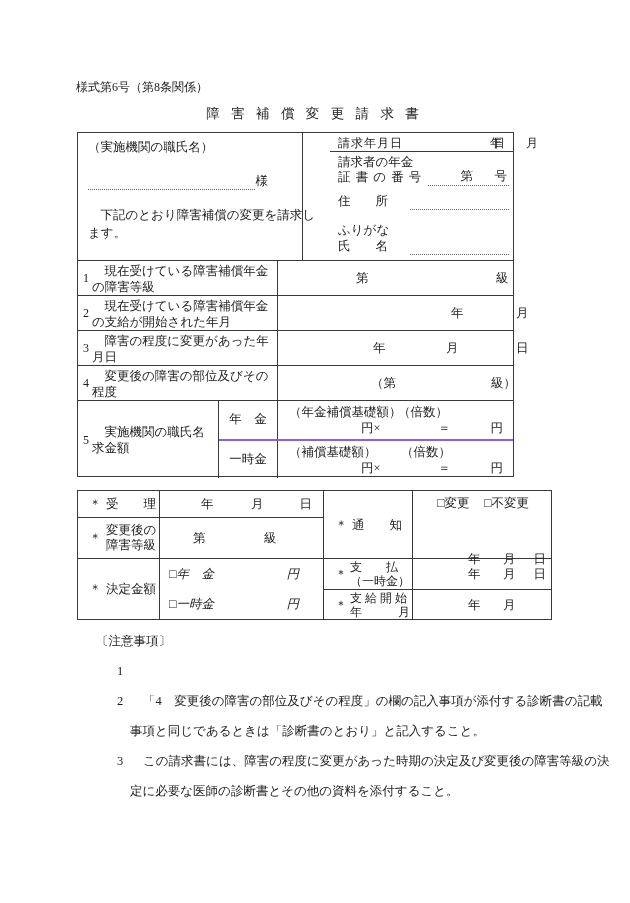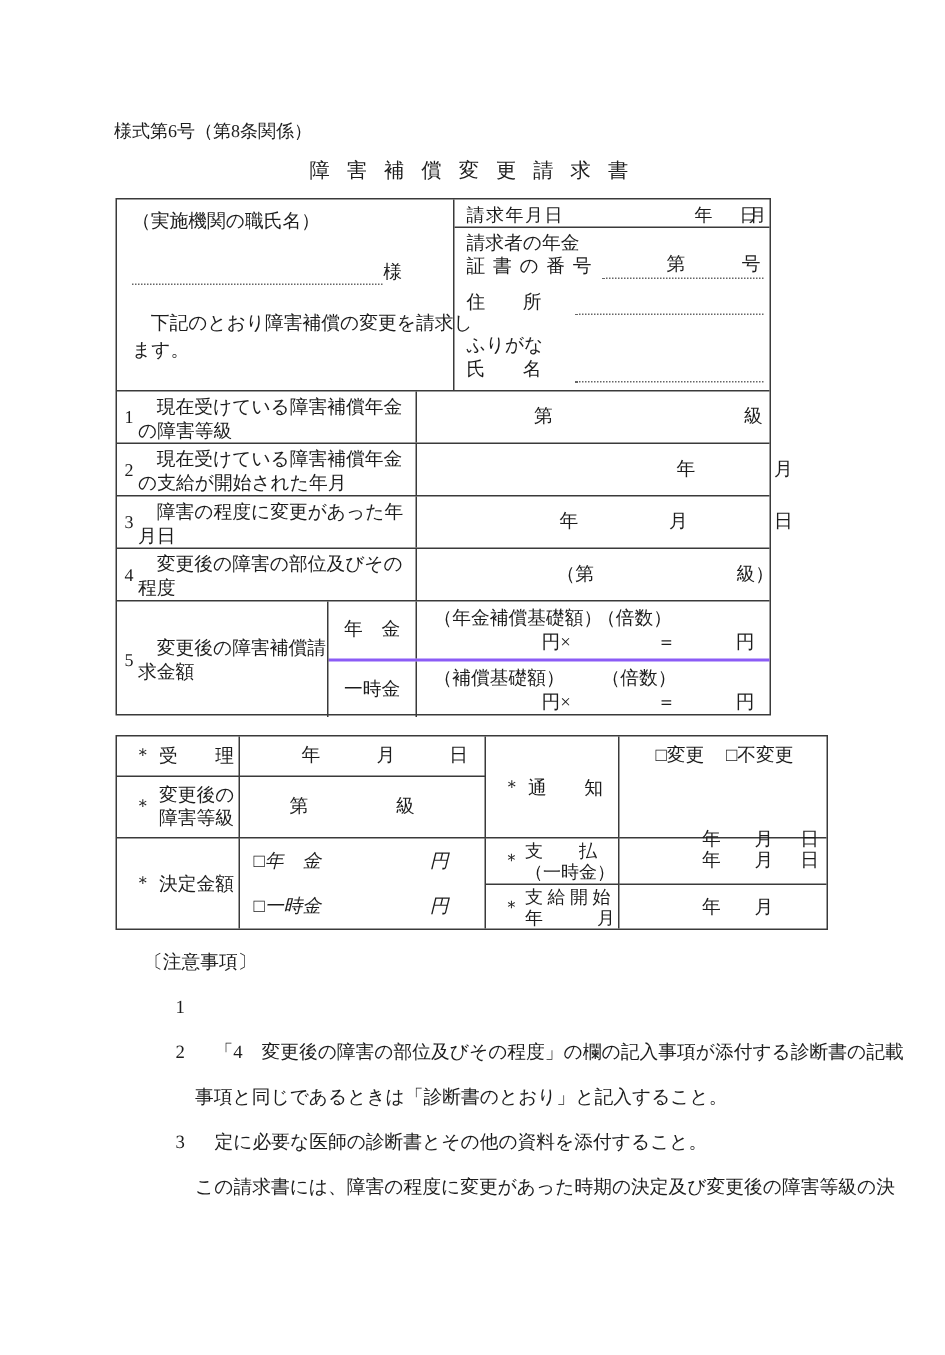--- a/index.html
+++ b/index.html
@@ -19,21 +19,21 @@
   
   .t1{position:absolute;left:77px;top:132px;width:437px;height:345px;border:1px solid #3a3a3a;}
   .t1-header{display:flex;height:127px;}
   .t1-h-left{width:225px;border-right:1px solid #3a3a3a;padding:6px 10px 0 10px;position:relative;}
   .agency{font-size:12.5px;}
   .sama-row{display:flex;align-items:flex-end;margin-top:16px;height:18px;padding-right:24px;}
   .dot-fill{flex:1;border-bottom:1px dotted #666;height:14px;}
   .sama{margin-left:1px;}
   .decl{margin-top:16px;line-height:18px;}
   .ind{text-indent:1em;}
-  .t1-h-right{flex:1;position:relative;}
+  .t1-h-right{flex:1;position:relative;margin-left:27px;}
   .date-row{height:19px;border-bottom:1px solid #3a3a3a;position:relative;font-size:12px;}
   .date-row .lbl{position:absolute;left:8px;top:2px;letter-spacing:1px;}
   .h-right-body{position:relative;height:107px;font-size:12.5px;}
   .hb-row{position:absolute;left:8px;right:4px;display:flex;align-items:flex-end;}
   .hb-label{white-space:nowrap;}
   .dotline{flex:1;border-bottom:1px dotted #666;height:15px;margin-left:6px;position:relative;}
   .dotline .on-line{position:absolute;bottom:0;}
 
   .t1-row{display:flex;height:35px;border-top:1px solid #3a3a3a;}
   .t1-label{width:200px;border-right:1px solid #3a3a3a;position:relative;
@@ -175,21 +175,21 @@
       </div>
       <div class="t1-value">
         <span style="left:93px">（第</span>
         <span style="left:213px">級）</span>
       </div>
     </div>
 
     <div class="t1-row5">
       <div class="r5-label">
         <span class="row-num">5</span>
-        <div class="ind nowrap">変更後の障害補償請</div>
+        <div class="ind nowrap">実施機関の職氏名</div>
         <div class="nowrap">求金額</div>
       </div>
       <div class="r5-body">
         <div class="r5-sub first">
           <div class="r5-subcell">年　金</div>
           <div class="r5-val">
             <span style="left:11px;top:3px">（年金補償基礎額）</span>
             <span style="left:120px;top:3px">（倍数）</span>
             <span style="left:83px;top:19px">円×</span>
             <span style="left:160px;top:19px">＝</span>
@@ -296,19 +296,19 @@
     <div class="note-item">
       <span class="note-num">2</span>
       <div class="note-lines">
         <div class="note-line">「4　変更後の障害の部位及びその程度」の欄の記入事項が添付する診断書の記載</div>
         <div class="note-line">事項と同じであるときは「診断書のとおり」と記入すること。</div>
       </div>
     </div>
     <div class="note-item">
       <span class="note-num">3</span>
       <div class="note-lines">
+        <div class="note-line">この請求書には、障害の程度に変更があった時期の決定及び変更後の障害等級の決</div>
         <div class="note-line">定に必要な医師の診断書とその他の資料を添付すること。</div>
-        <div class="note-line">この請求書には、障害の程度に変更があった時期の決定及び変更後の障害等級の決</div>
       </div>
     </div>
   </div>
 
 </div>
 
 </body></html>

